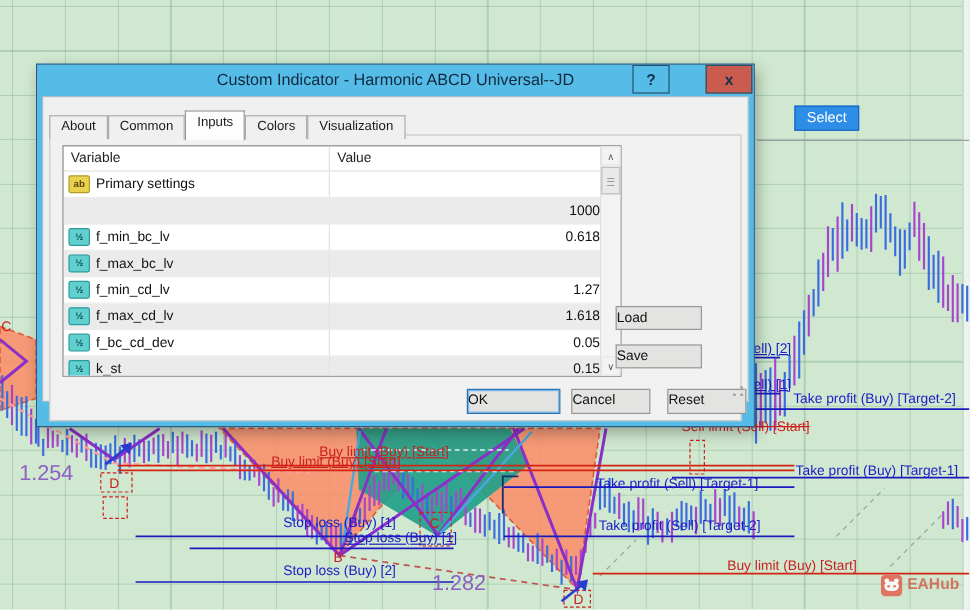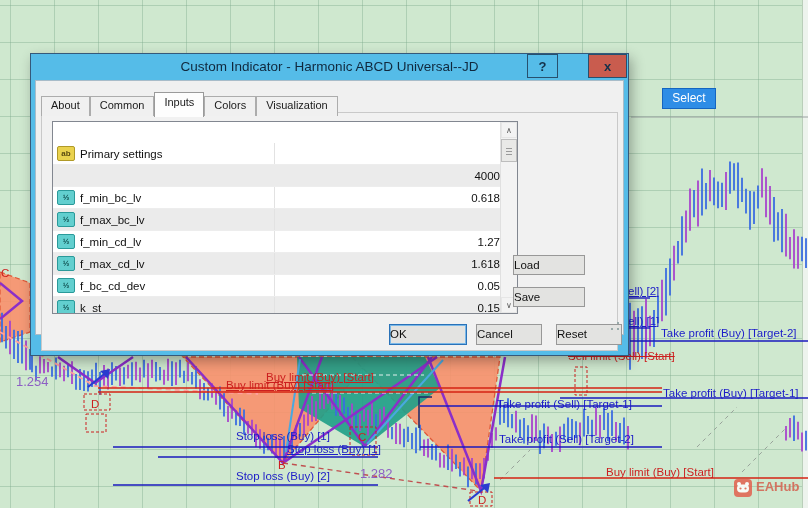--- a/index.html
+++ b/index.html
@@ -12,21 +12,21 @@
     background-image:
       repeating-linear-gradient(90deg, rgba(125,170,140,.40) 0 1px, transparent 1px 44px),
       repeating-linear-gradient(180deg, rgba(125,170,140,.40) 0 1px, transparent 1px 37px);
     background-position:10px 0,0 5px;}
   .right-strip{position:absolute;left:802px;top:0;width:6px;height:508px;background:#edf3ed;border-left:1px solid #b9ceb9;}
   #chart-svg{position:absolute;inset:0;z-index:2;}
   .chart-labels{position:absolute;inset:0;z-index:3;pointer-events:none;}
   .chart-label{position:absolute;font-size:11.5px;line-height:12px;white-space:nowrap;}
   .chart-label.u{text-decoration:underline;}
   .chart-label.strike{text-decoration:line-through;}
-  .chart-label.large{font-size:13px;}
+  .chart-label.large{font-size:18px;margin-top:12px;}
   .select-btn{position:absolute;left:662px;top:88px;width:52px;height:19px;z-index:4;
     background:#2e8de6;border:1px solid #1565c0;color:#fff;font-size:12px;text-align:center;line-height:18px;}
   .watermark{position:absolute;left:734px;top:479px;z-index:3;display:flex;align-items:flex-start;gap:4px;opacity:.85;}
   .wm-text{color:#d4604e;font-weight:bold;font-size:13px;}
 
   
   .dialog{position:absolute;left:30px;top:53px;width:599px;height:303px;z-index:10;
     border:1px solid #35597a;background:#55bce8;box-shadow:3px 5px 12px rgba(0,0,0,.30);box-sizing:border-box;}
   .titlebar{position:relative;height:26px;background:#55bce8;}
   .title{display:block;text-align:center;line-height:26px;font-size:13.5px;color:#10283d;}
@@ -385,30 +385,34 @@
       <div class="dbody">
         <div class="tabs" id="tabs">
             <div class="tab">About</div>
             <div class="tab">Common</div>
             <div class="tab active">Inputs</div>
             <div class="tab">Colors</div>
             <div class="tab">Visualization</div>
           </div>
         <div class="tabpanel">
           <div class="vtable">
+            <div class="thead">
+              <span class="th1">Variable</span>
+              <span class="th2">Value</span>
+            </div>
             <div class="rows" id="rows">
                 <div class="vrow">
                   <span class="cell-var">
                     <span class="ricon ic-ab">ab</span>
                     <span>Primary settings</span>
                   </span>
                   <span class="cell-val"></span>
                 </div>
                 <div class="vrow alt">
-                  <span class="cell-val">4000</span>
+                  <span class="cell-val">1000</span>
                 </div>
                 <div class="vrow">
                   <span class="cell-var">
                     <span class="ricon ic-frac">½</span>
                     <span>f_min_bc_lv</span>
                   </span>
                   <span class="cell-val">0.618</span>
                 </div>
                 <div class="vrow alt">
                   <span class="cell-var">

